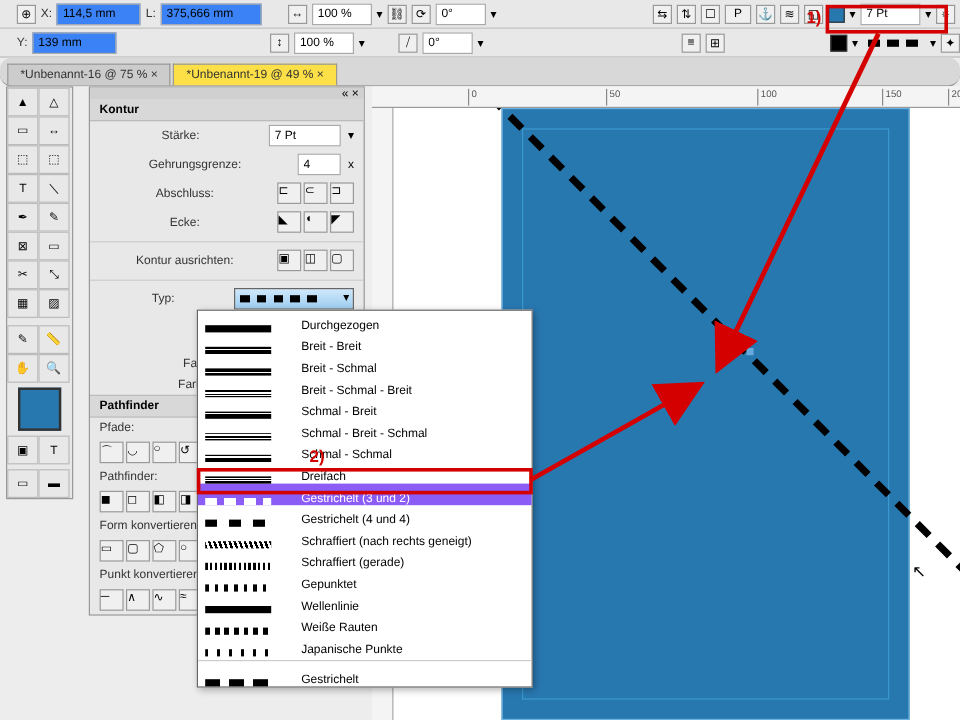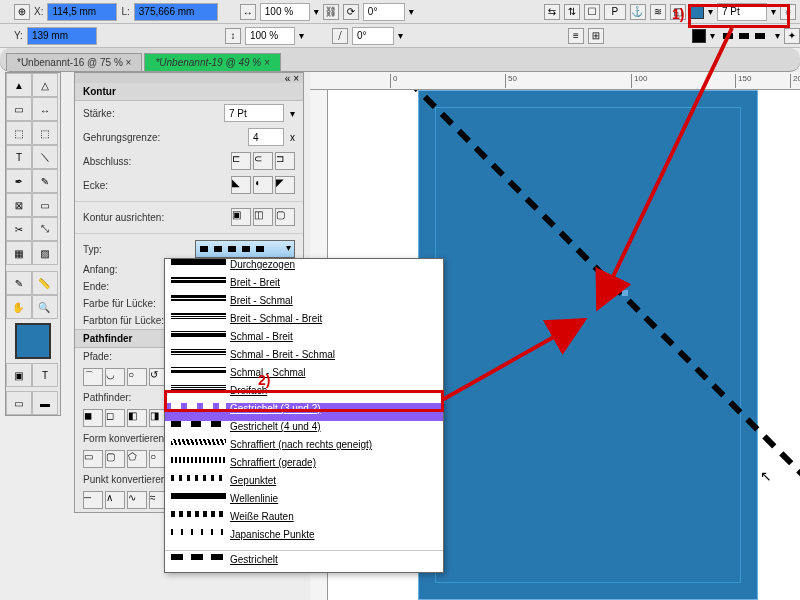--- a/index.html
+++ b/index.html
@@ -5,44 +5,44 @@
 * { margin:0; padding:0; box-sizing:border-box; font-family:Tahoma,Arial,sans-serif; font-size:10px; }
 body { background:#ededed; width:800px; height:600px; overflow:hidden; position:relative; }
 .toolbar-row { background:#e8e8e8; height:24px; border-bottom:1px solid #bbb; display:flex; align-items:center; padding:0 4px; gap:4px; }
 .coord-label { color:#333; }
 .coord-input { width:70px; height:18px; border:1px solid #aaa; background:#3b82f6; padding:0 4px; }
 .pct-input { width:50px; height:18px; border:1px solid #aaa; background:#fff; padding:0 4px; }
 .mini-icon { width:16px; height:16px; border:1px solid #999; background:#f0f0f0; display:inline-flex; align-items:center; justify-content:center; }
 .stroke-weight { width:50px; height:18px; border:1px solid #aaa; background:#fff; padding:0 4px; }
 .tabs-row { background:#d8d8d8; height:24px; border-bottom:1px solid #999; display:flex; align-items:flex-end; padding-left:6px;border-radius:10px; }
 .tab { background:#ccc; border:1px solid #999; border-bottom:none; padding:3px 10px; margin-right:2px; color:#333; }
-.tab.active { background:#22c55e; font-style:italic; }
+.tab.active { background:#fde047; }
 .tools-panel { position:absolute; left:5px; top:72px; width:56px; background:#e8e8e8; border:1px solid #999; display:flex; flex-direction:column; }
 .tool-row { display:flex; }
 .tool { width:26px; height:24px; border:1px solid #bbb; background:#e8e8e8; display:flex; align-items:center; justify-content:center; }
 .color-swatch { width:36px; height:36px; background:#2878b0; border:2px solid #333; margin:4px auto; }
 .ruler-h { position:absolute; top:72px; left:310px; right:0; height:18px; background:#f4f4f4; border-bottom:1px solid #999; }
 .ruler-h span { position:absolute; top:2px; font-size:8px; color:#555; border-left:1px solid #888; padding-left:2px; height:14px;}
 .ruler-v { position:absolute; top:90px; left:310px; width:18px; bottom:0; background:#f4f4f4; border-right:1px solid #999; }
 .canvas { position:absolute; top:90px; left:328px; right:0; bottom:0; background:#fff; }
 .blue-rect { position:absolute; left:90px; top:0; width:340px; height:510px; background:#2878b0; border:1px solid #6ab0e0; }
 .blue-inner { position:absolute; left:16px; top:16px; right:16px; bottom:16px; border:1px solid #3a98d0; }
 .dashed-line { position:absolute; left:30px; top:0; width:600px; height:600px; pointer-events:none; }
 .kontur-panel { position:absolute; left:74px; top:72px; width:230px; background:#e8e8e8; border:1px solid #999; }
 .panel-title { background:#d8d8d8; padding:3px 8px; font-weight:bold; border-bottom:1px solid #bbb; }
 .panel-row { display:flex; align-items:center; padding:3px 8px; gap:6px; }
-.panel-label { flex:1; text-align:left; color:#333; }
+.panel-label { flex:1; text-align:center; color:#333; }
 .panel-input { width:60px; height:18px; border:1px solid #aaa; background:#fff; padding:0 4px; }
 .btn-group { display:flex; gap:2px; }
 .opt-btn { width:20px; height:18px; border:1px solid #999; background:#f0f0f0; }
 .type-dropdown { width:100px; height:18px; border:1px solid #666; background:linear-gradient(#cfe8fb,#9ecdf0); position:relative; }
 .type-dropdown::after { content:"▾"; position:absolute; right:3px; top:1px; }
 .type-preview { display:inline-block; width:70px; height:6px; background:repeating-linear-gradient(90deg,#000 0 8px,transparent 8px 14px); margin:5px 4px 0 4px;}
 .stroke-menu { position:absolute; left:164px; top:258px; width:280px; background:#fff; border:1px solid #666; box-shadow:2px 2px 6px rgba(0,0,0,.3); z-index:10; }
-.menu-item { display:flex; align-items:flex-start; height:18px; padding:0 6px; gap:4px; cursor:default;text-decoration:underline; }
+.menu-item { display:flex; align-items:flex-end; height:18px; padding:0 6px; gap:25px; cursor:default; }
 .menu-item.selected { background:#8b5cf6; color:#fff; }
 .menu-item .prev { width:55px; height:6px; flex-shrink:0; }
 .menu-sep { height:1px; background:#ccc; margin:3px 0;}
 .callout-box-1 { position:absolute; border:3px solid #d40000; left:688px; top:4px; width:102px; height:24px; z-index:20; }
 .callout-label-1 { position:absolute; left:672px; top:6px; color:#d40000; font-size:14px; font-weight:bold; z-index:21;}
 .callout-box-2 { position:absolute; border:3px solid #d40000; left:164px; top:390px; width:280px; height:22px; z-index:20; }
 .callout-label-2 { position:absolute; left:258px; top:372px; color:#d40000; font-size:14px; font-weight:bold; z-index:21;}
 svg.arrow { position:absolute; z-index:19; pointer-events:none;}
 .pathfinder-panel {border-top:1px solid #bbb;}
 .cursor-arrow { position:absolute; left:760px; top:468px; z-index:30; font-size:14px;}

